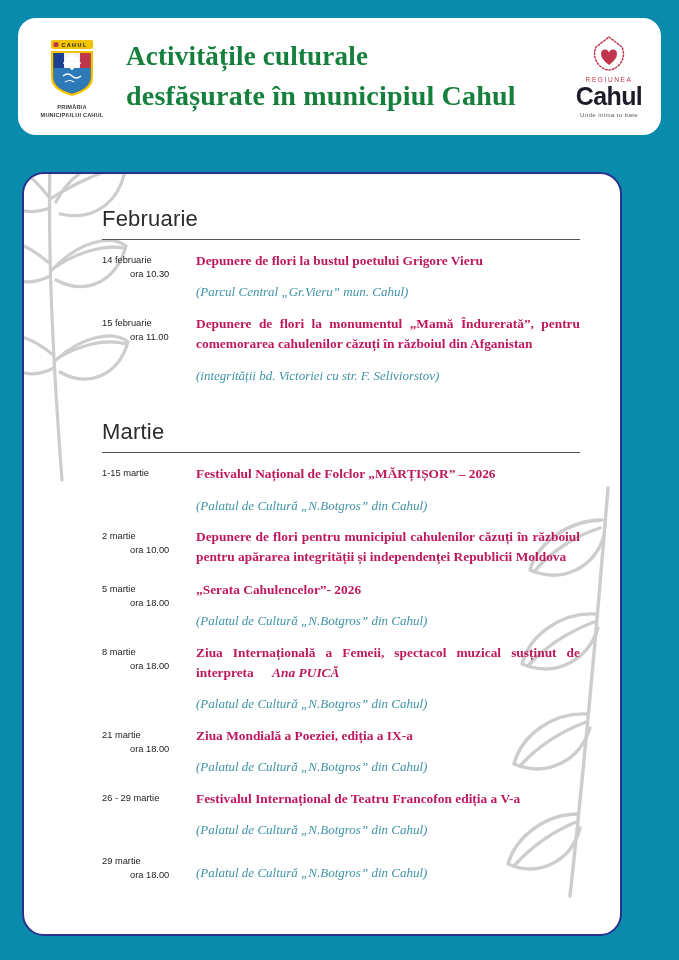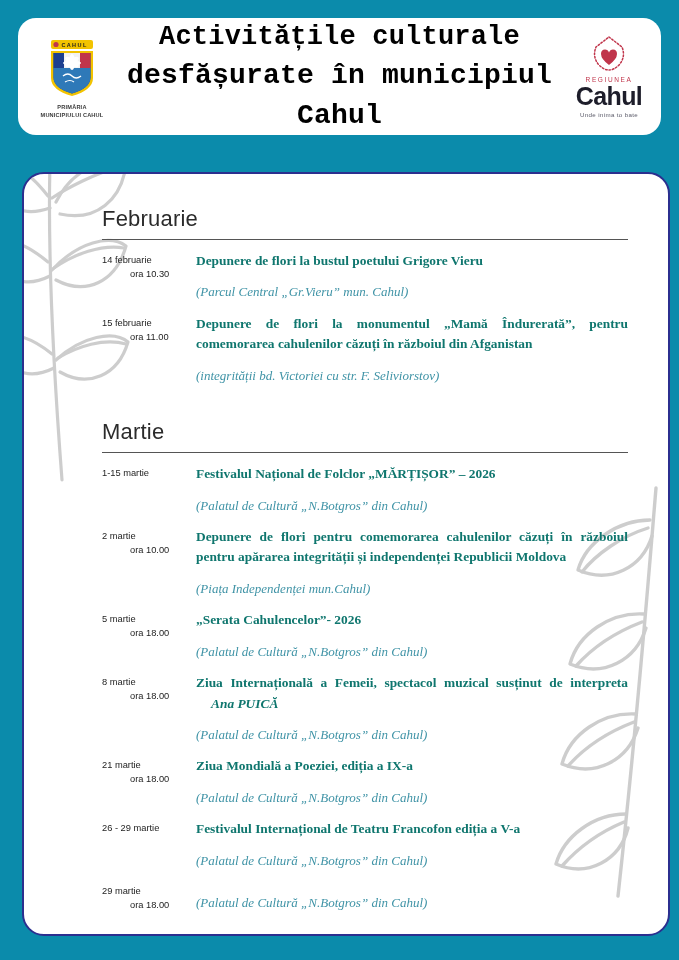--- a/index.html
+++ b/index.html
@@ -44,23 +44,22 @@
     font-size: 5.6px;
     font-weight: bold;
     color: #3a3a3a;
     text-align: center;
     line-height: 1.45;
     letter-spacing: .2px;
   }
 
   .header-title {
     flex: 1 1 auto;
-    text-align: center;
-    color: #000000;
-    font-family: Liberation Mono, monospace;
+    color: #15803d;
+    font-family: Liberation Serif, serif;
     font-weight: bold;
     font-size: 27px;
     line-height: 1.42;
     letter-spacing: .2px;
     padding: 0 4px 0 0;
   }
   .header-title .l2 { font-size: 28px; }
 
   .logo-right {
     width: 104px;
@@ -94,21 +93,21 @@
     color: #5a5a68;
     letter-spacing: .35px;
     margin-top: 2px;
   }
 
   
   .main-card {
     position: absolute;
     left: 22px;
     top: 172px;
-    width: 648px;
+    width: 600px;
     height: 764px;
     background: #ffffff;
     border: 2px solid #2b2f8f;
     border-radius: 22px;
     overflow: hidden;
   }
 
   .deco { position: absolute; pointer-events: none; }
   .deco-left  { left: -38px; top: -24px;  width: 210px; height: 360px; opacity: .65; }
   .deco-right { right: -30px; bottom: 30px; width: 200px; height: 420px; opacity: .65; }
@@ -150,21 +149,21 @@
     padding-top: 3px;
     text-align: left;
   }
   .event-when .when-time { display: block; padding-left: 6px; margin-left: 22px; }
   .event-body { flex: 1 1 auto; padding-left: 2px; }
 
   .event-title {
     font-family: "Liberation Serif", serif;
     font-weight: bold;
     font-size: 13.4px;
-    color: #0f766e;
+    color: #be185d;
     line-height: 1.52;
     text-align: justify;
     text-justify: inter-word;
   }
   .event-title .em { font-style: italic; margin-left: 15px; }
   .event-venue {
     font-family: "Liberation Serif", serif;
     font-style: italic;
     font-size: 13px;
     color: #3f93a6;
@@ -305,22 +304,21 @@
             <div class="event-venue">(Palatul de Cultură „N.Botgros” din Cahul)</div>
           </div>
         </div>
 
         <div class="event">
           <div class="event-when">
             <span>2 martie</span>
             <span class="when-time">ora 10.00</span>
           </div>
           <div class="event-body">
-            <div class="event-title">Depunere de flori pentru comemorarea cahulenilor căzuți în războiul pentru apărarea integrității și independenței Republicii Moldova</div>
-            <div class="event-venue">(Piața Independenței mun.Cahul)</div>
+            <div class="event-title">Depunere de flori pentru municipiul cahulenilor căzuți în războiul pentru apărarea integrității și independenței Republicii Moldova</div>
           </div>
         </div>
 
         <div class="event">
           <div class="event-when">
             <span>5 martie</span>
             <span class="when-time">ora 18.00</span>
           </div>
           <div class="event-body">
             <div class="event-title">„Serata Cahulencelor”- 2026</div>

